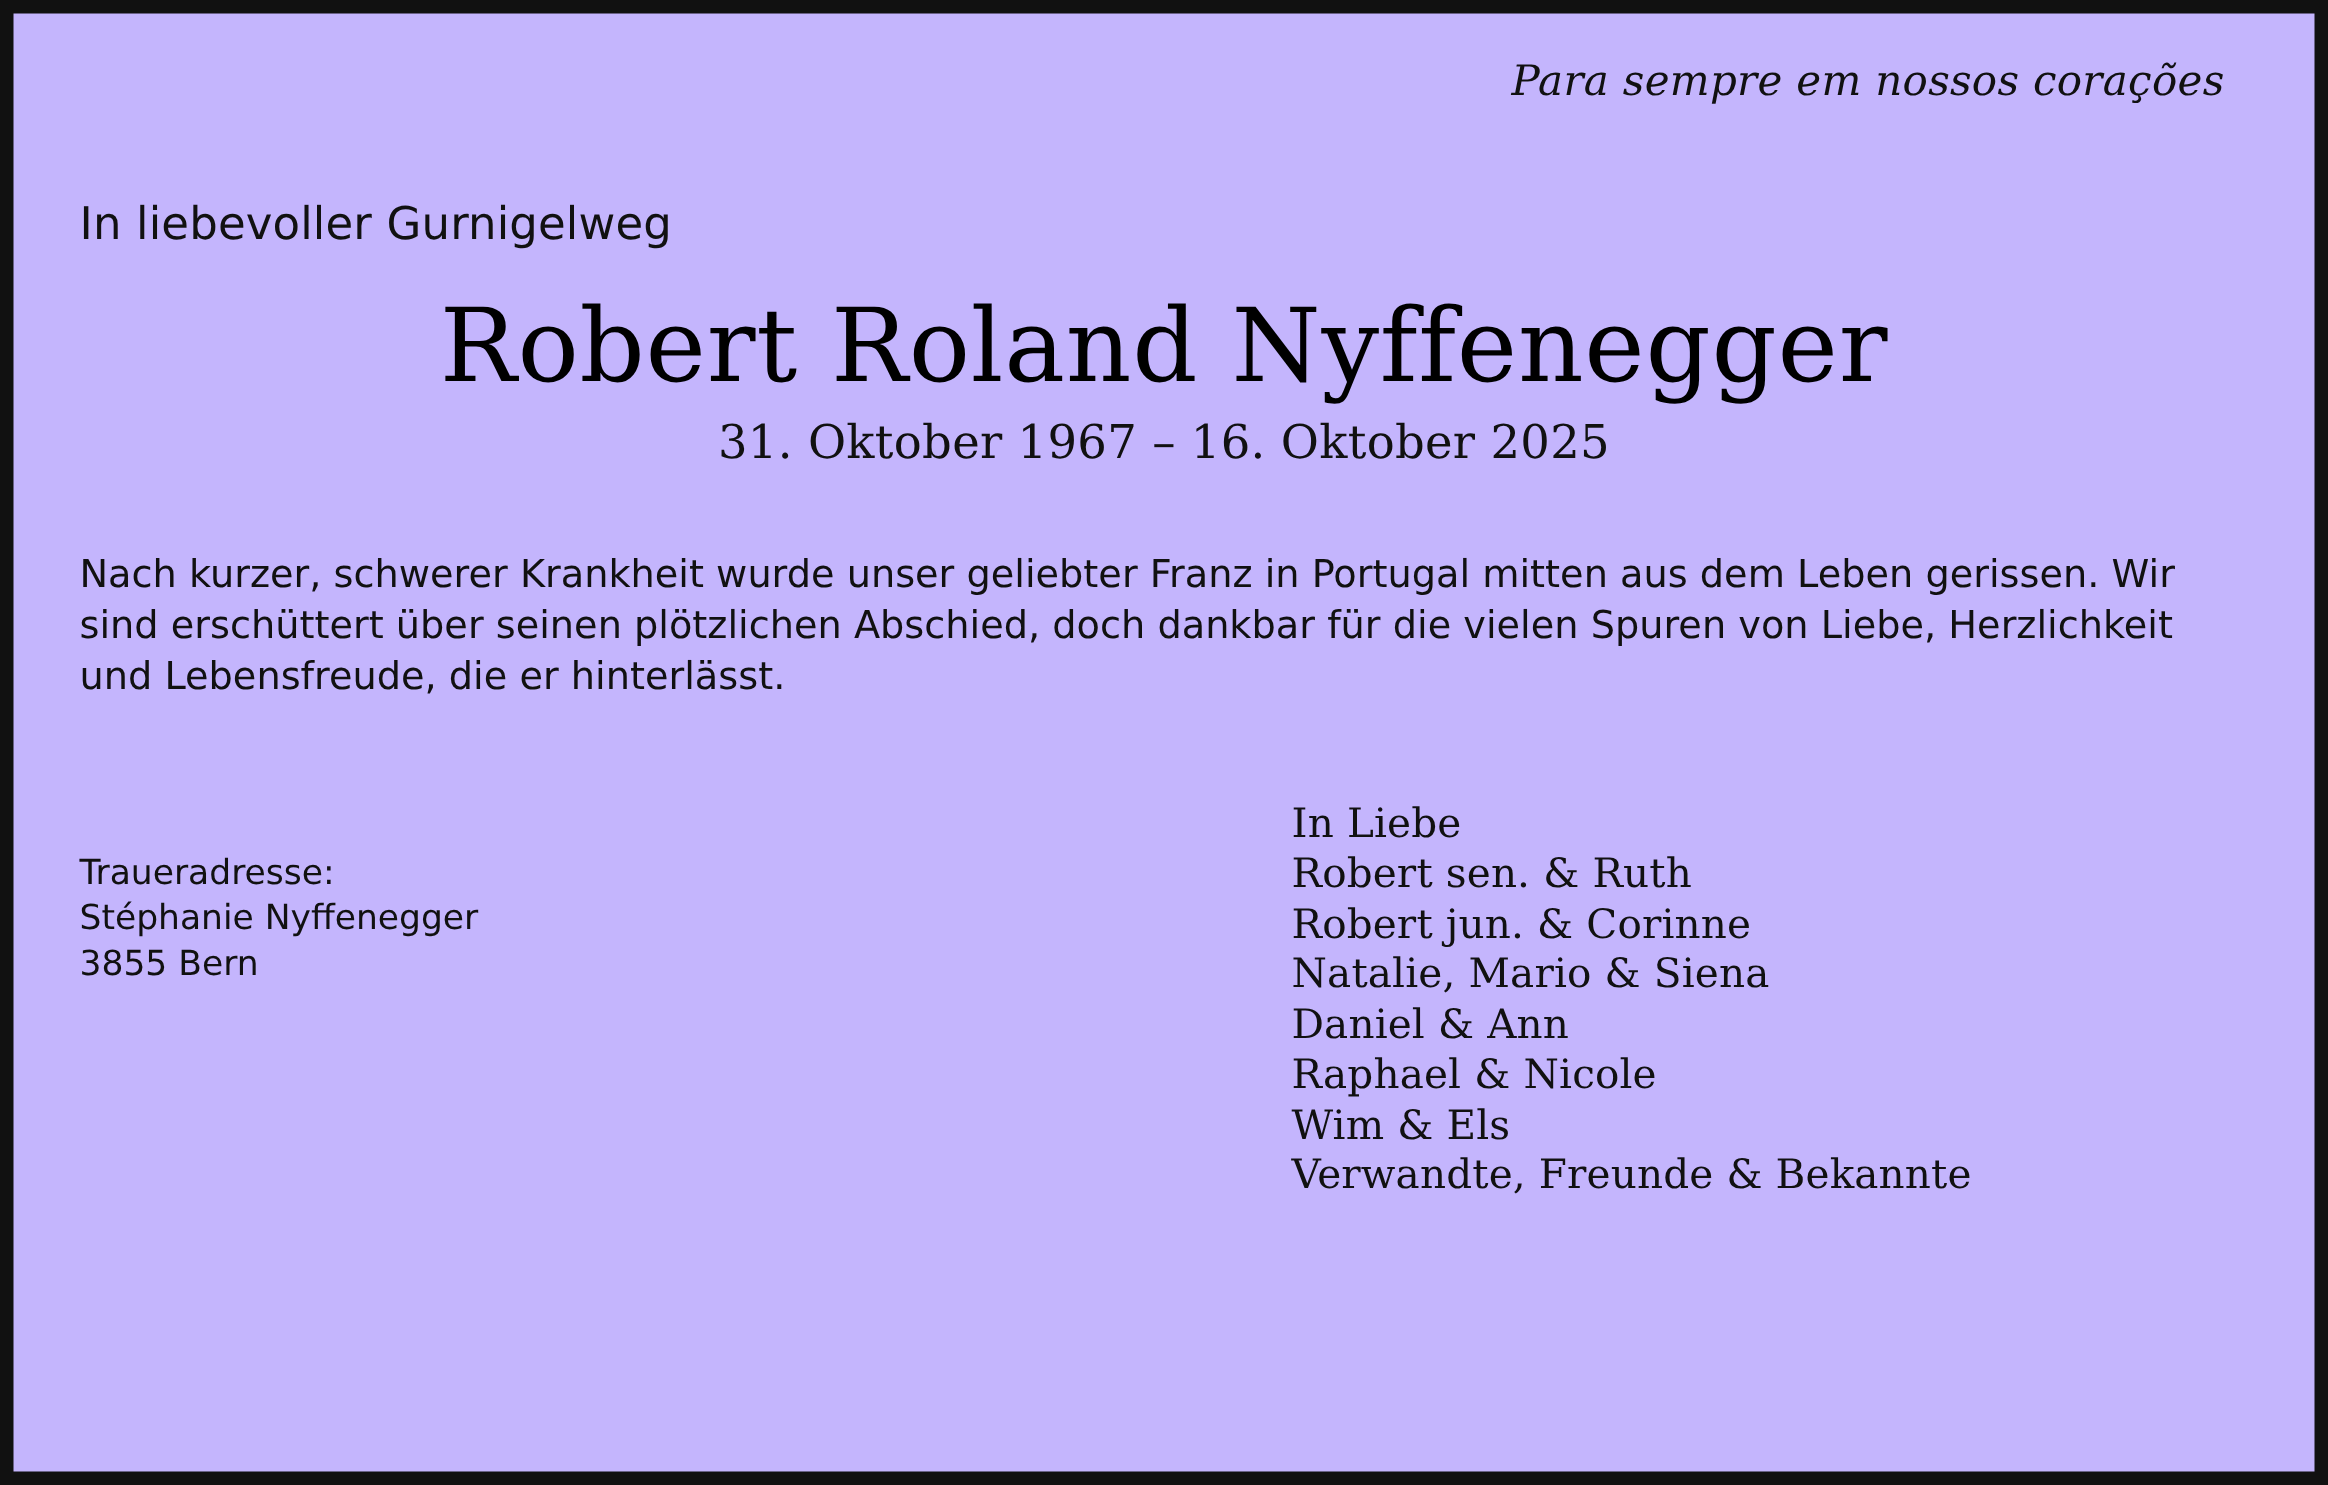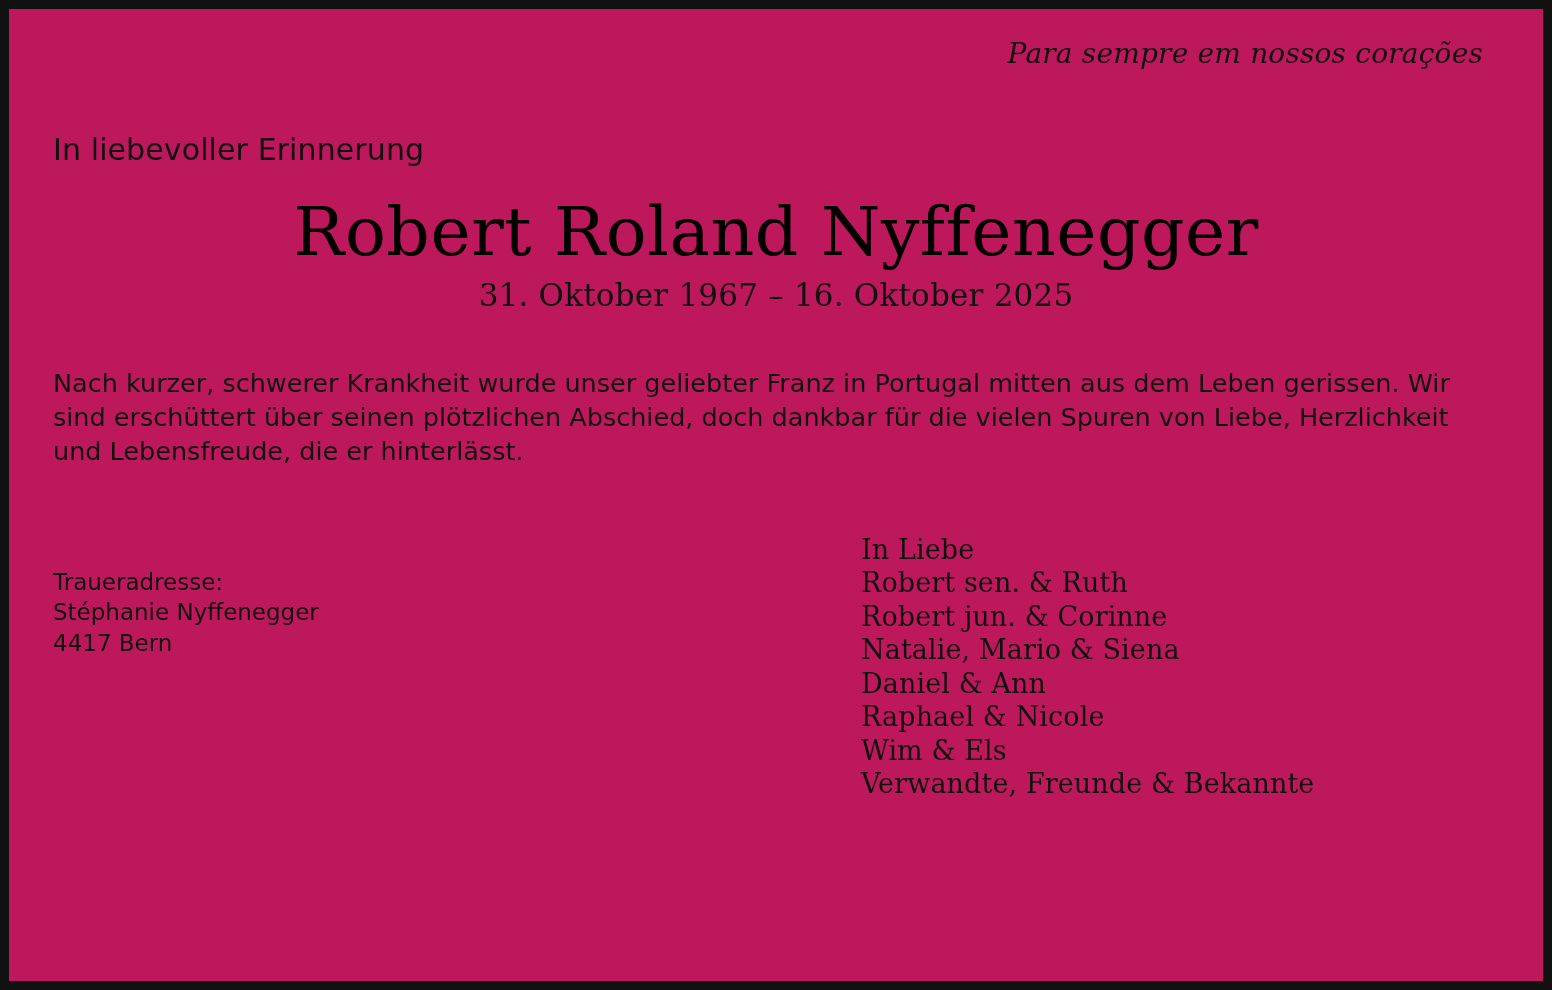--- a/index.html
+++ b/index.html
@@ -13,21 +13,21 @@
     font-family: "Liberation Serif", serif;
     color: #111111;
     overflow: hidden;
   }
 
   .notice {
     position: relative;
     box-sizing: border-box;
     width: 1552px;
     height: 990px;
-    background: #be185d;
+    background: #c4b5fd;
     border: 9px solid #111111;
     padding: 22px 40px 20px 40px;
   }
 
   .inner {
     position: relative;
     width: 100%;
     height: 100%;
   }
 
@@ -113,34 +113,34 @@
   }
 </style>
 </head>
 <body>
 
 <div class="notice">
   <div class="inner">
 
     <div class="motto">Para sempre em nossos corações</div>
 
-    <div class="memory-line">In liebevoller Erinnerung</div>
+    <div class="memory-line">In liebevoller Gurnigelweg</div>
 
     <div class="name">Robert Roland Nyffenegger</div>
 
     <div class="dates">31. Oktober 1967 – 16. Oktober 2025</div>
 
     <div class="body-text">Nach kurzer, schwerer Krankheit wurde unser geliebter Franz in Portugal mitten aus dem Leben gerissen. Wir sind erschüttert über seinen plötzlichen Abschied, doch dankbar für die vielen Spuren von Liebe, Herzlichkeit und Lebensfreude, die er hinterlässt.</div>
 
     <div class="columns">
 
       <div class="col-left">
         <div class="addr-line">Traueradresse:</div>
         <div class="addr-line">Stéphanie Nyffenegger</div>
-        <div class="addr-line">4417 Bern</div>
+        <div class="addr-line">3855 Bern</div>
       </div>
 
       <div class="col-right">
         <div class="survivor-line">In Liebe</div>
         <div class="survivor-line">Robert sen. &amp; Ruth</div>
         <div class="survivor-line">Robert jun. &amp; Corinne</div>
         <div class="survivor-line">Natalie, Mario &amp; Siena</div>
         <div class="survivor-line">Daniel &amp; Ann</div>
         <div class="survivor-line">Raphael &amp; Nicole</div>
         <div class="survivor-line">Wim &amp; Els</div>

